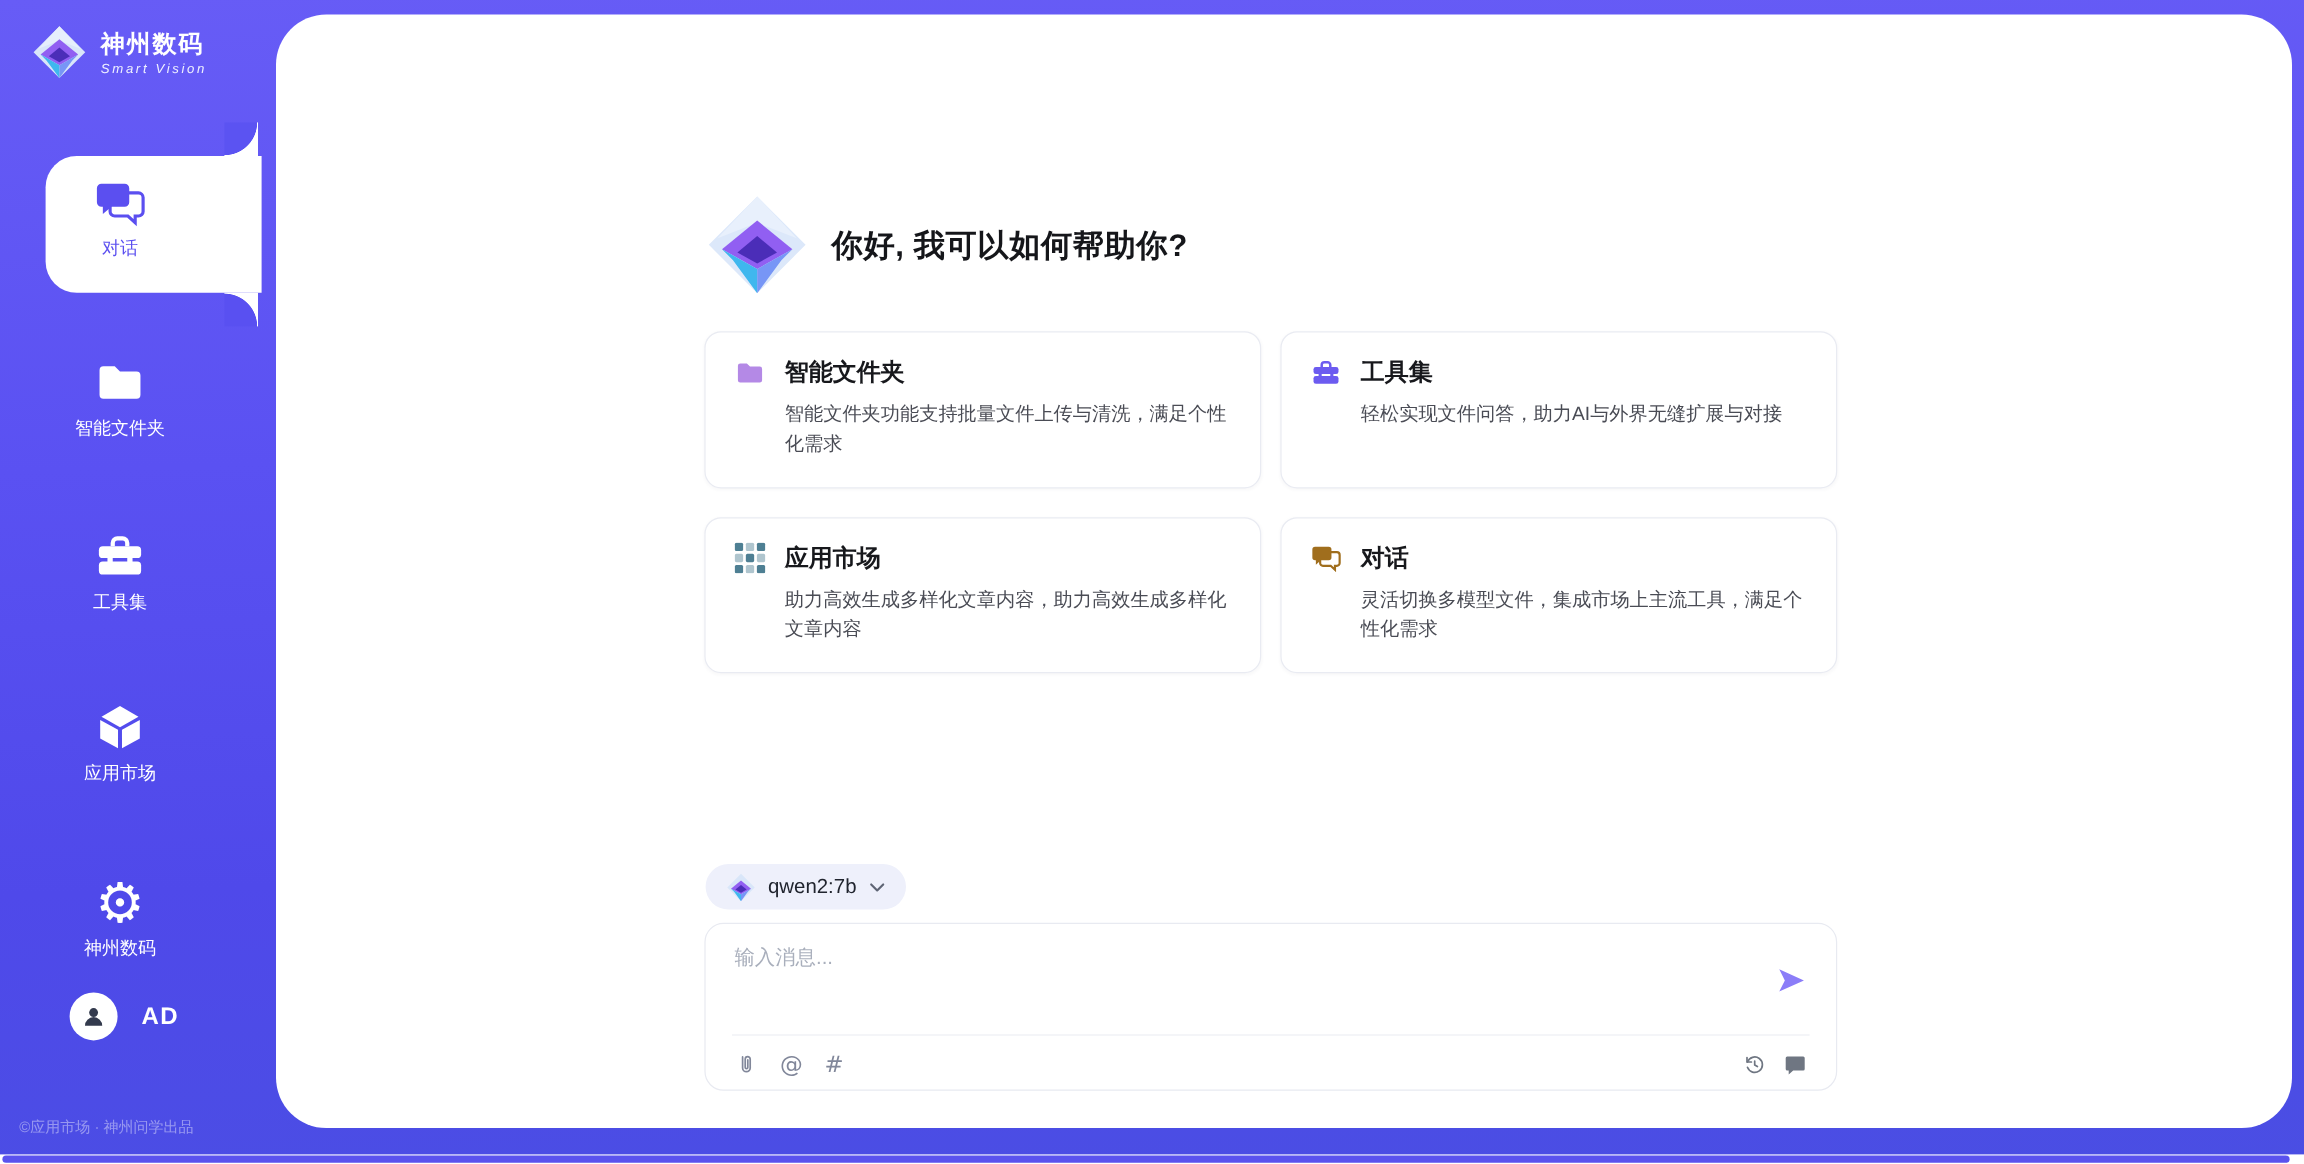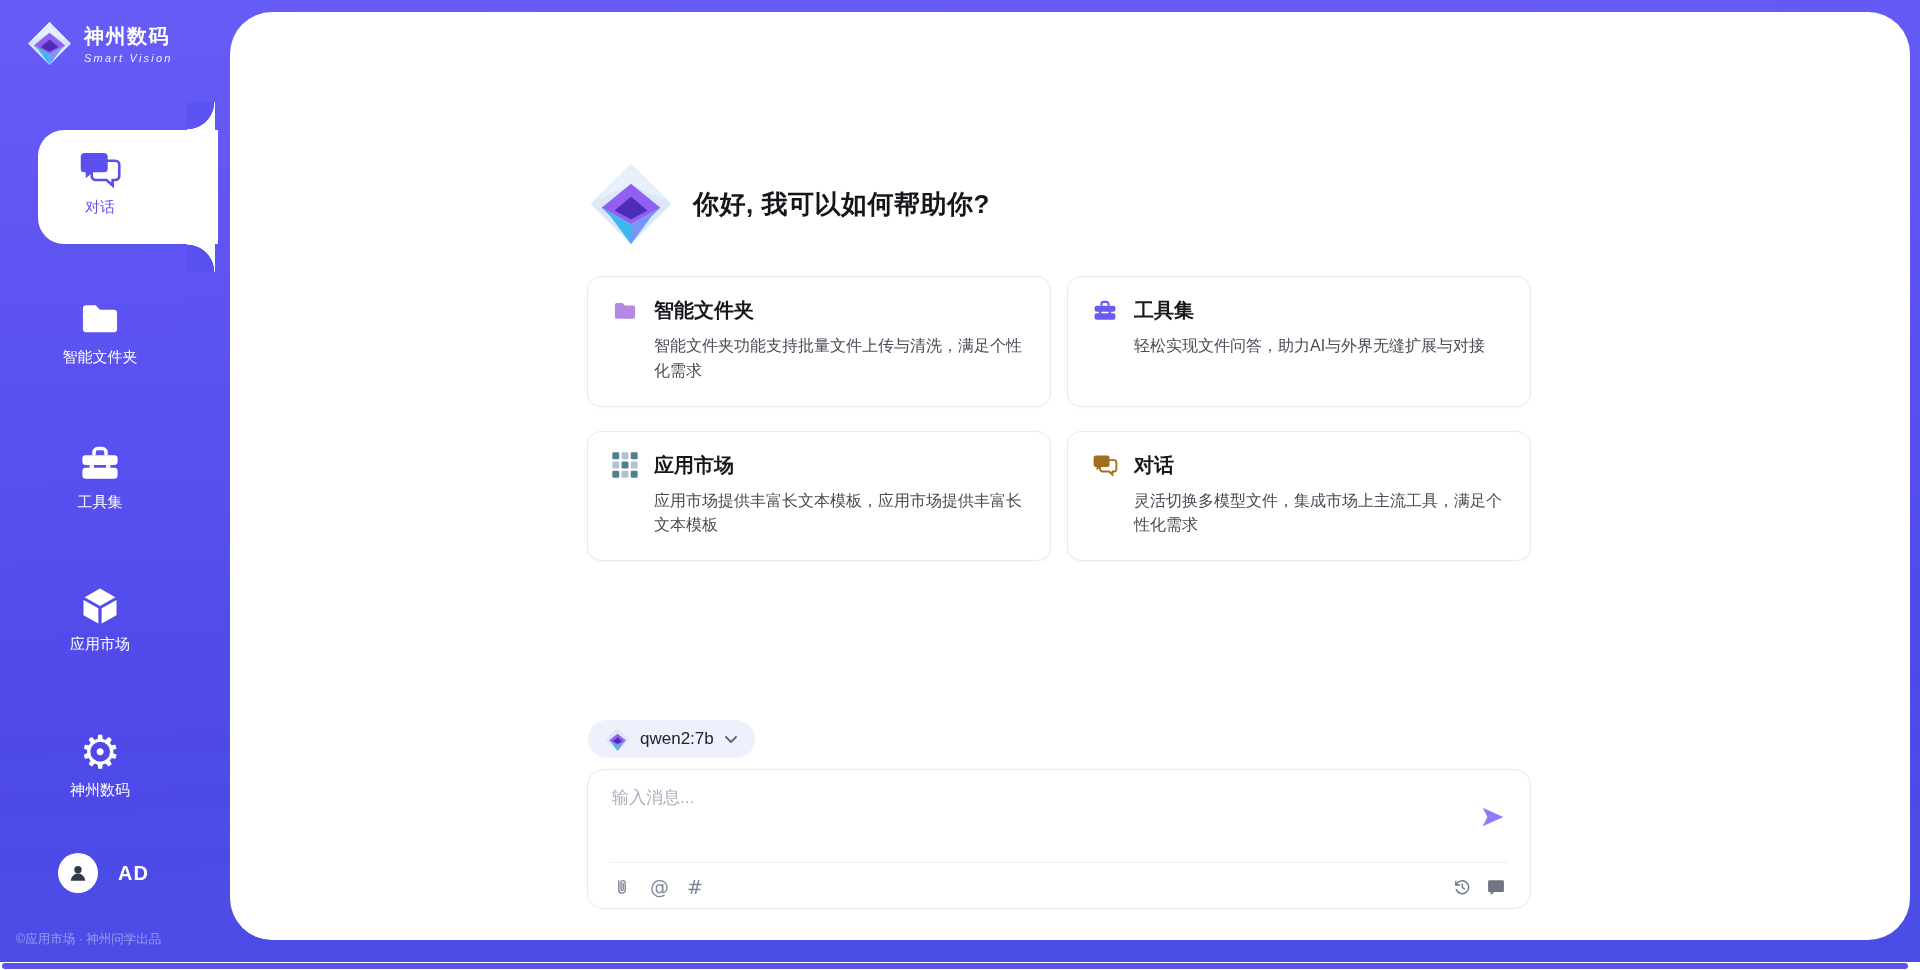--- a/index.html
+++ b/index.html
@@ -24,21 +24,21 @@
 
   .nav-item{ position:absolute; left:0; width:200px; text-align:center; color:#fff; cursor:pointer; }
   .nav-item .nicon{ height:46px; display:flex; align-items:center; justify-content:center; color:#fff; }
   .nav-item .nicon svg{ width:44px; height:44px; }
   .nav-label{ display:block; margin-top:6px; font-size:15px; }
   .nav-item.active{ color:#5b4ff0; }
   .nav-item.active .nicon{ color:#5b4ff0; }
   .nav-item.active .nav-label{ color:#5b4ff0; }
   .glyph-icon{ font-family:"DejaVu Sans",sans-serif; font-size:46px; line-height:46px; }
 
-  .user-row{ position:absolute; left:58px; top:853px; display:flex; align-items:center; gap:20px; cursor:pointer; }
+  .user-row{ position:absolute; left:58px; top:827px; display:flex; align-items:center; gap:20px; cursor:pointer; }
   .avatar{ width:40px; height:40px; border-radius:50%; background:#fff; display:flex; align-items:center; justify-content:center; color:#333a4d; }
   .avatar svg{ width:24px; height:24px; }
   .user-name{ color:#fff; font-size:20px; font-weight:600; letter-spacing:1px; }
   .side-footer{ position:absolute; left:16px; top:931px; width:210px; color:rgba(255,255,255,0.42); font-size:12.5px; }
 
   
   .panel{ position:absolute; left:215px; top:12px; right:10px; bottom:30px; background:#fff; border-radius:42px;margin-left:15px; }
 
   .greeting{ position:absolute; left:357px; top:148px; display:flex; align-items:center; gap:18px; }
   .greeting .logo{ width:88px; height:88px; }
@@ -216,21 +216,21 @@
               <rect x="0.3" y="8.8" width="6.4" height="6.4" rx="1.2" opacity="0.45"></rect>
               <rect x="8.8" y="8.8" width="6.4" height="6.4" rx="1.2"></rect>
               <rect x="17.3" y="8.8" width="6.4" height="6.4" rx="1.2" opacity="0.45"></rect>
               <rect x="0.3" y="17.3" width="6.4" height="6.4" rx="1.2"></rect>
               <rect x="8.8" y="17.3" width="6.4" height="6.4" rx="1.2" opacity="0.45"></rect>
               <rect x="17.3" y="17.3" width="6.4" height="6.4" rx="1.2"></rect>
             </svg>
           </span>
           <span class="card-title">应用市场</span>
         </div>
-        <div class="card-desc">应用市场提供丰富长文本模板，应用市场提供丰富长文本模板</div>
+        <div class="card-desc">助力高效生成多样化文章内容，助力高效生成多样化文章内容</div>
       </div>
 
       <div class="card">
         <div class="card-head">
           <span class="cicon" style="color: rgb(160, 110, 29);">
             <svg viewBox="0 0 40 40">
               <path d="M16 12.5 H34 A3.5 3.5 0 0 1 37.5 16 V26.5 A3.5 3.5 0 0 1 34 30 H31.5 V35 L26 30 H16 A3.5 3.5 0 0 1 12.5 26.5 V16 A3.5 3.5 0 0 1 16 12.5 Z" fill="none" stroke="currentColor" stroke-width="2.8"></path>
               <path d="M6 5.5 H23.5 A3.5 3.5 0 0 1 27 9 V19.5 A3.5 3.5 0 0 1 23.5 23 H13.5 L7 28.5 V23 H6 A3.5 3.5 0 0 1 2.5 19.5 V9 A3.5 3.5 0 0 1 6 5.5 Z" fill="currentColor"></path>
             </svg>
           </span>

